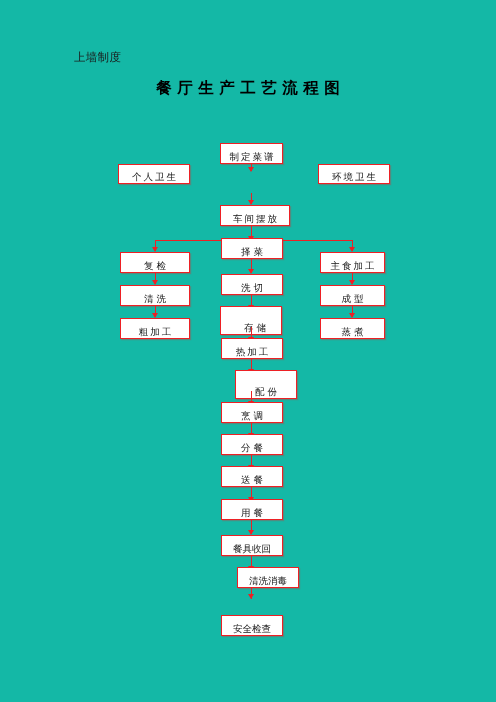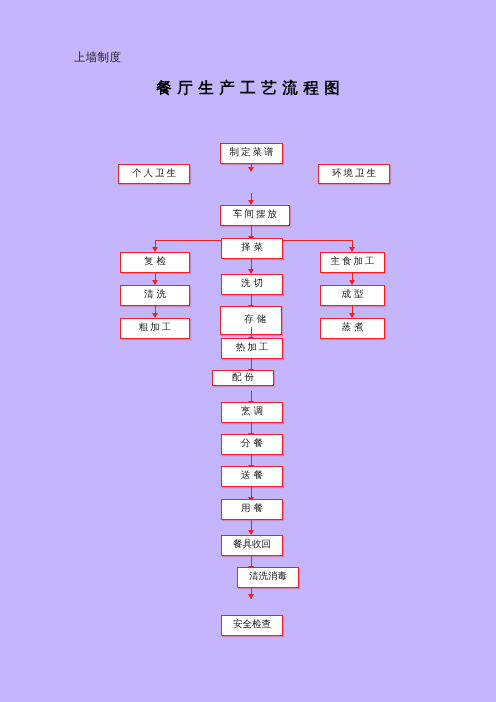--- a/index.html
+++ b/index.html
@@ -14,21 +14,21 @@
     overflow: hidden;
     font-family: "Liberation Serif", "DejaVu Serif", serif;
     color: #111111;
   }
 
   #page {
     position: absolute;
     left: 0; top: 0;
     width: 496px;
     height: 702px;
-    background: #c4b5fd;
+    background: #14b8a6;
   }
 
   
   .doc-header {
     position: absolute;
     left: 74px;
     top: 50px;
     font-size: 11.5px;
     line-height: 14px;
     letter-spacing: 0.3px;
@@ -62,21 +62,21 @@
 
   .node {
     position: absolute;
     box-sizing: border-box;
     border: 1px solid #ED2024;
     background: #ffffff;
     color: #141414;
     font-size: 9.5px;
     line-height: 1;
     display: flex;
-    align-items: center;
+    align-items: flex-end;
     justify-content: center;
     white-space: nowrap;
     box-shadow: 1.2px 1.2px 0 rgba(237,32,36,0.30);
   }
   .node span {
     display: block;
     padding-bottom: 1px;
   }
   .node.sp span { letter-spacing: 3.2px; text-indent: 3.2px; }
   .node.sp2 span { letter-spacing: 2.0px; text-indent: 2.0px; }
@@ -196,21 +196,21 @@
     </div>
     <div class="vline" style="left:251px; top:327px; height:14px;"></div>
     <div class="arrow" style="left:248px; top:337px;"></div>
 
     <div class="node sp2" style="left:221px; top:338px; width:62px; height:21px;">
       <span>热加工</span>
     </div>
     <div class="vline" style="left:251px; top:359px; height:14px;"></div>
     <div class="arrow" style="left:248px; top:369px;"></div>
 
-    <div class="node sp" style="left:212px; top:370px; width:62px; height:16px;">
+    <div class="node sp" style="left:235px; top:370px; width:62px; height:29px;">
       <span>配份</span>
     </div>
     <div class="vline" style="left:251px; top:391px; height:14px;"></div>
     <div class="arrow" style="left:248px; top:401px;"></div>
 
     <div class="node sp" style="left:221px; top:402px; width:62px; height:21px;">
       <span>烹调</span>
     </div>
     <div class="vline" style="left:251px; top:423px; height:14px;"></div>
     <div class="arrow" style="left:248px; top:433px;"></div>

